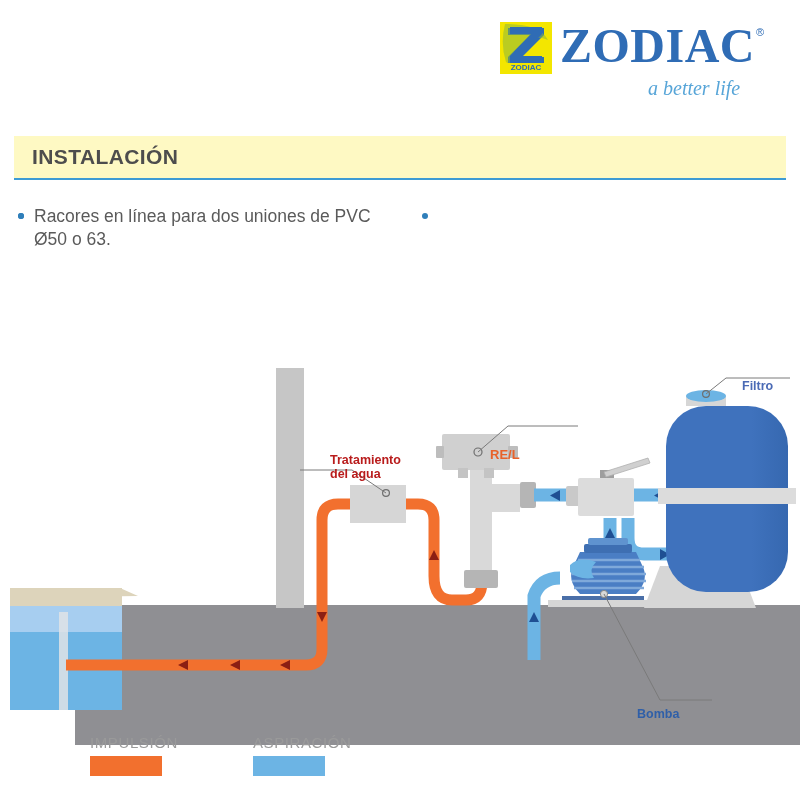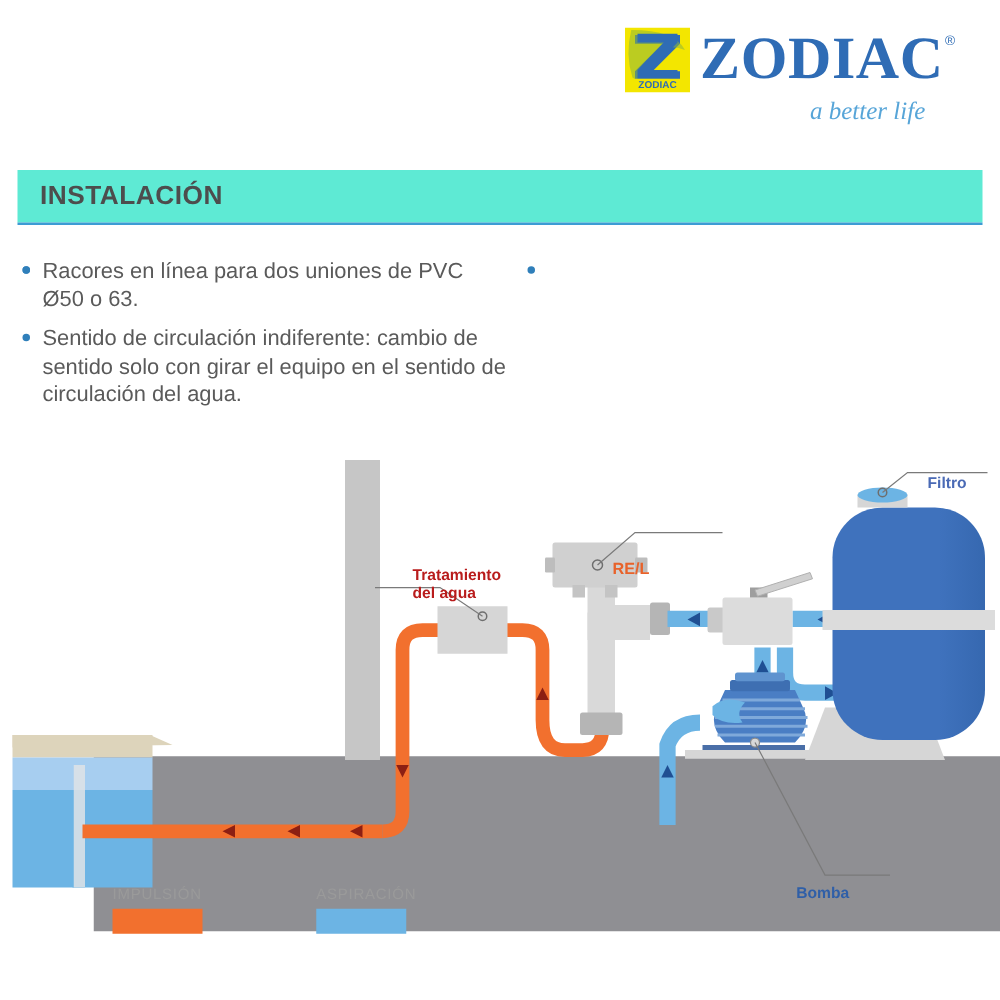--- a/index.html
+++ b/index.html
@@ -15,21 +15,21 @@
   
   .logo-wrap{position:absolute;left:500px;top:22px;width:280px;height:80px;}
   .logo-mark{position:absolute;left:0;top:0;width:52px;height:52px;}
   .logo-word{position:absolute;left:60px;top:-2px;}
   .logo-word svg{display:block;}
   .logo-tag{position:absolute;left:148px;top:52px;}
 
   
   .sec-header{
     position:absolute;left:14px;top:136px;width:772px;height:42px;
-    background:#5eead4;
+    background:#fef9c3;
     display:flex;align-items:center;
   }
   .sec-header .title{
     font-size:21px;font-weight:bold;color:#4d4d4d;letter-spacing:.4px;
     padding-left:18px;
   }
   .sec-underline{
     position:absolute;left:14px;top:178px;width:772px;height:2px;
     background:#3d9bd4;
   }
@@ -59,21 +59,21 @@
 
   .lbl{position:absolute;font-weight:bold;}
   .lbl-filtro{left:742px;top:379px;font-size:12.5px;color:#4a6ab5;}
   .lbl-rel{left:490px;top:447px;font-size:13px;color:#e8622a;}
   .lbl-trat{left:330px;top:453px;font-size:12.5px;color:#b91c1c;line-height:14px;}
   .lbl-bomba{left:637px;top:707px;font-size:12.5px;color:#2f5fa8;}
 
   
   .legend{position:absolute;left:90px;top:708px;width:300px;height:50px;}
   .leg-item{position:absolute;}
-  .leg-item .leg-txt{font-size:12px;color:#9a9a9a;letter-spacing:.6px;}
+  .leg-item .leg-txt{font-size:15px;color:#9a9a9a;letter-spacing:.6px;margin-top:26px;}
   .leg-item .leg-sw{width:72px;height:20px;margin-top:5px;}
   .leg-imp{left:0;top:0;}
   .leg-asp{left:163px;top:0;}
 </style>
 </head>
 <body>
 
 <div class="page">
 
   <div class="logo-wrap">
@@ -110,24 +110,20 @@
 
   <div class="col col-left">
     <ul class="blist">
       <li>
         <span class="dot"></span>
       </li>
       <li>
         <span class="dot"></span>
         <span>Racores en línea para dos uniones de PVC Ø50 o 63.</span>
       </li>
-      <li>
-        <span class="dot"></span>
-        <span>Sentido de circulación indiferente: cambio de sentido solo con girar el equipo en el sentido de circulación del agua.</span>
-      </li>
     </ul>
   </div>
 
   <div class="col col-right">
     <ul class="blist">
       <li>
         <span class="dot"></span>
       </li>
     </ul>
   </div>

